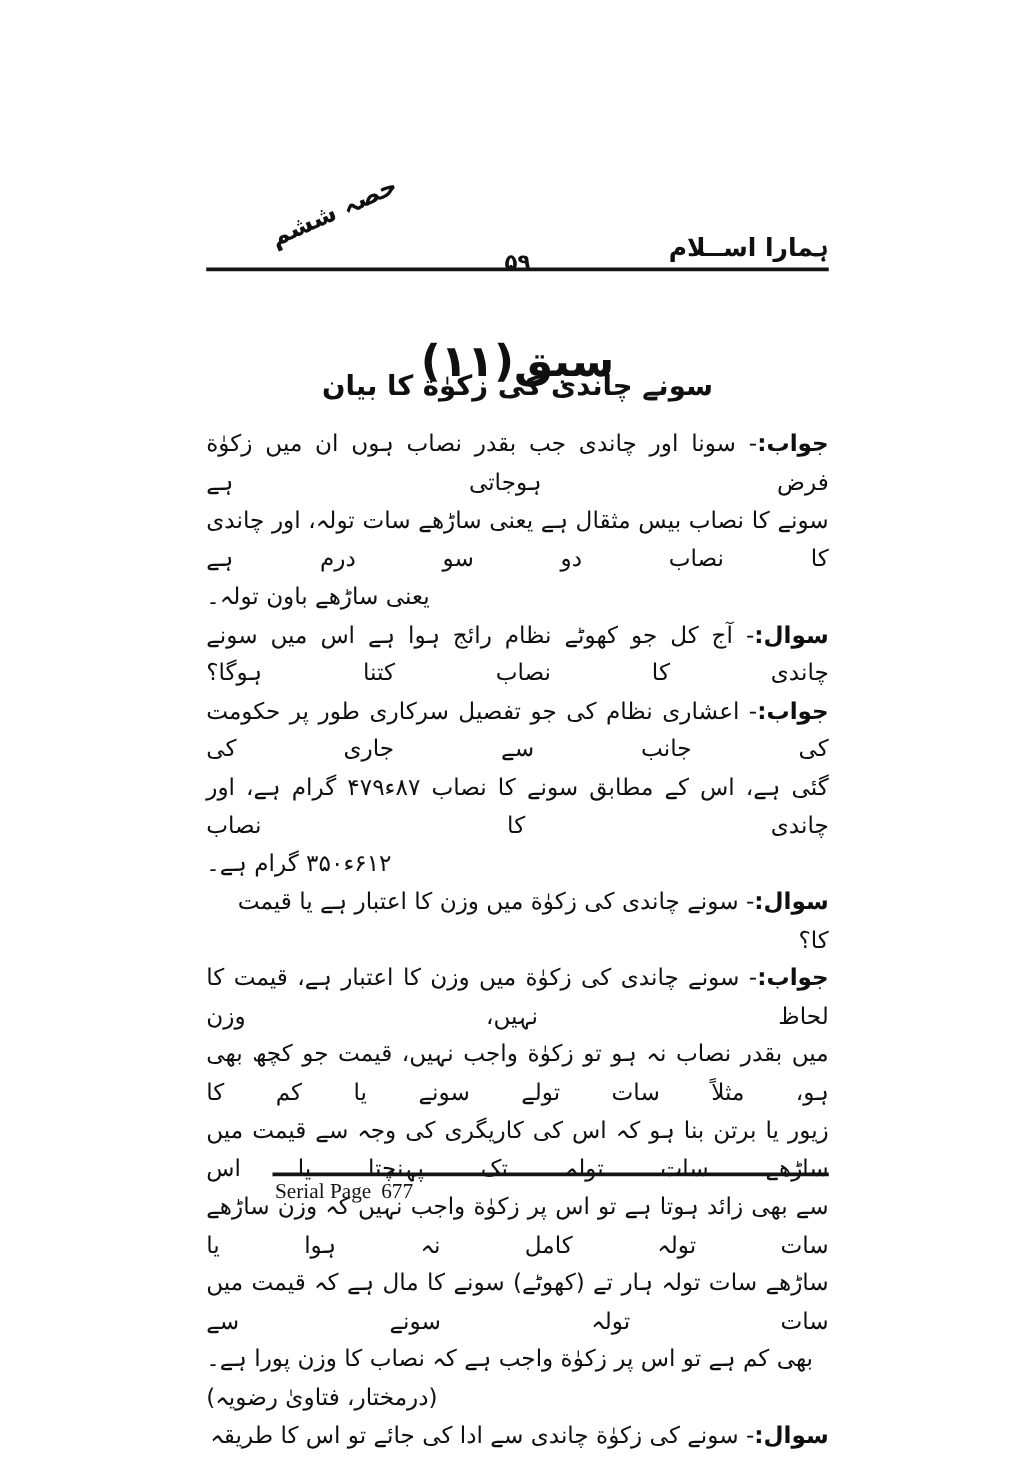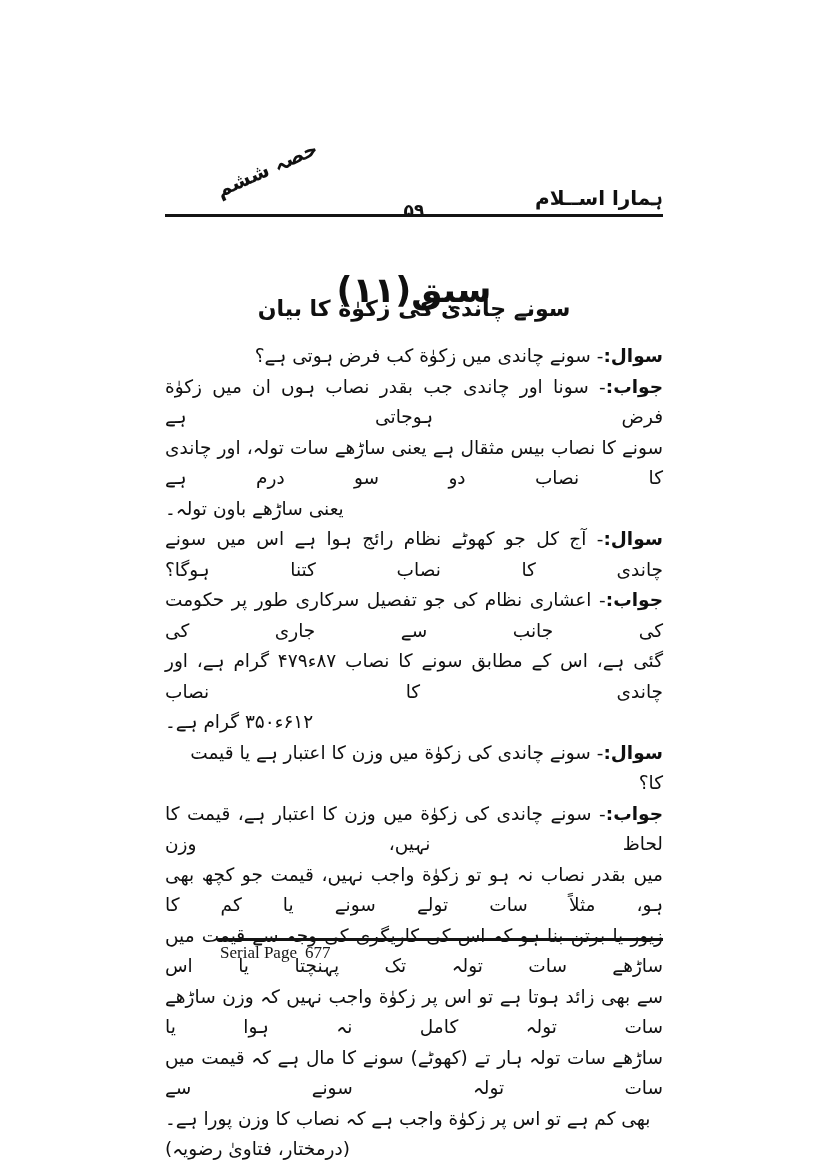--- a/index.html
+++ b/index.html
@@ -72,21 +72,20 @@
 
   <div class="hdr-right">ہمارا اســلام</div>
   <div class="hdr-num">۵۹</div>
   <div class="hdr-part">حصہ ششم</div>
   <div class="hdr-rule"></div>
 
   <div class="title">سبق(۱۱)</div>
   <div class="subtitle">سونے چاندی کی زکوٰة کا بیان</div>
 
   <div class="body-col">
-    <div class="bl r"><span class="lead">سوال:</span><span>- سونے چاندی میں زکوٰة کب فرض ہوتی ہے؟</span></div>
     <div class="bl j"><span class="lead">جواب:</span><span>- سونا اور چاندی جب بقدر نصاب ہوں ان میں زکوٰة فرض ہوجاتی ہے</span></div>
     <div class="bl j"><span>سونے کا نصاب بیس مثقال ہے یعنی ساڑھے سات تولہ، اور چاندی کا نصاب دو سو درم ہے</span></div>
     <div class="bl l"><span>یعنی ساڑھے باون تولہ۔</span></div>
     <div class="bl j"><span class="lead">سوال:</span><span>- آج کل جو کھوٹے نظام رائج ہوا ہے اس میں سونے چاندی کا نصاب کتنا ہوگا؟</span></div>
     <div class="bl j"><span class="lead">جواب:</span><span>- اعشاری نظام کی جو تفصیل سرکاری طور پر حکومت کی جانب سے جاری کی</span></div>
     <div class="bl j"><span>گئی ہے، اس کے مطابق سونے کا نصاب ۸۷ء۴۷۹ گرام ہے، اور چاندی کا نصاب</span></div>
     <div class="bl l"><span>۶۱۲ء۳۵۰ گرام ہے۔</span></div>
     <div class="bl r"><span class="lead">سوال:</span><span>- سونے چاندی کی زکوٰة میں وزن کا اعتبار ہے یا قیمت کا؟</span></div>
     <div class="bl j"><span class="lead">جواب:</span><span>- سونے چاندی کی زکوٰة میں وزن کا اعتبار ہے، قیمت کا لحاظ نہیں، وزن</span></div>
     <div class="bl j"><span>میں بقدر نصاب نہ ہو تو زکوٰة واجب نہیں، قیمت جو کچھ بھی ہو، مثلاً سات تولے سونے یا کم کا</span></div>

